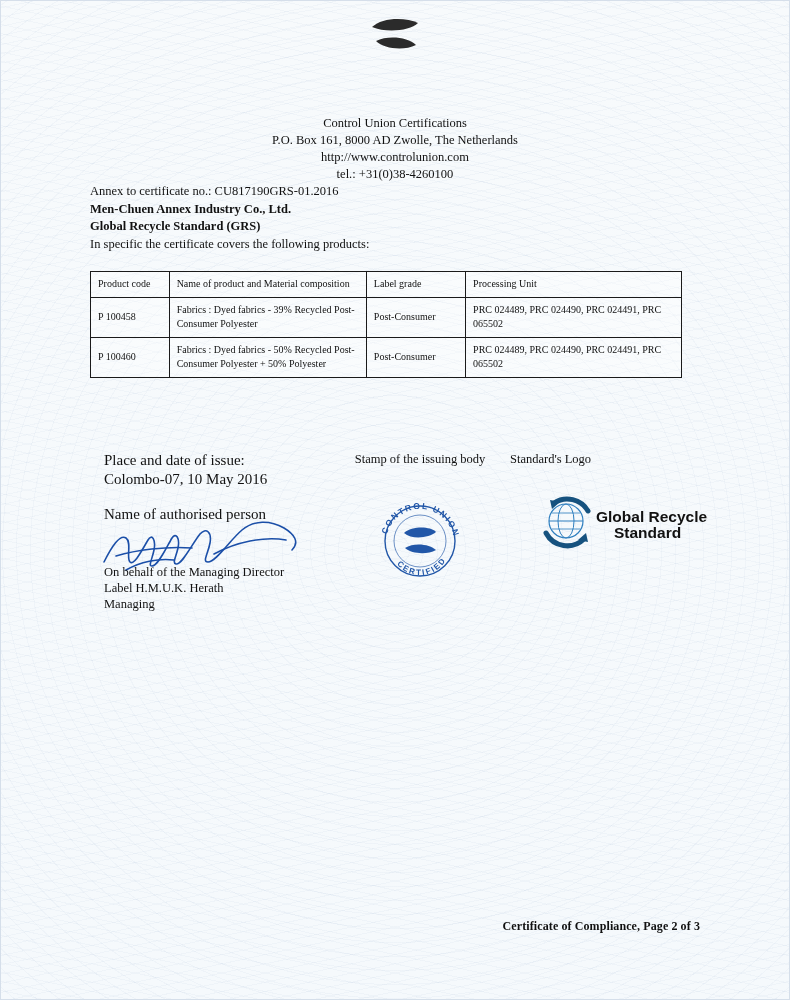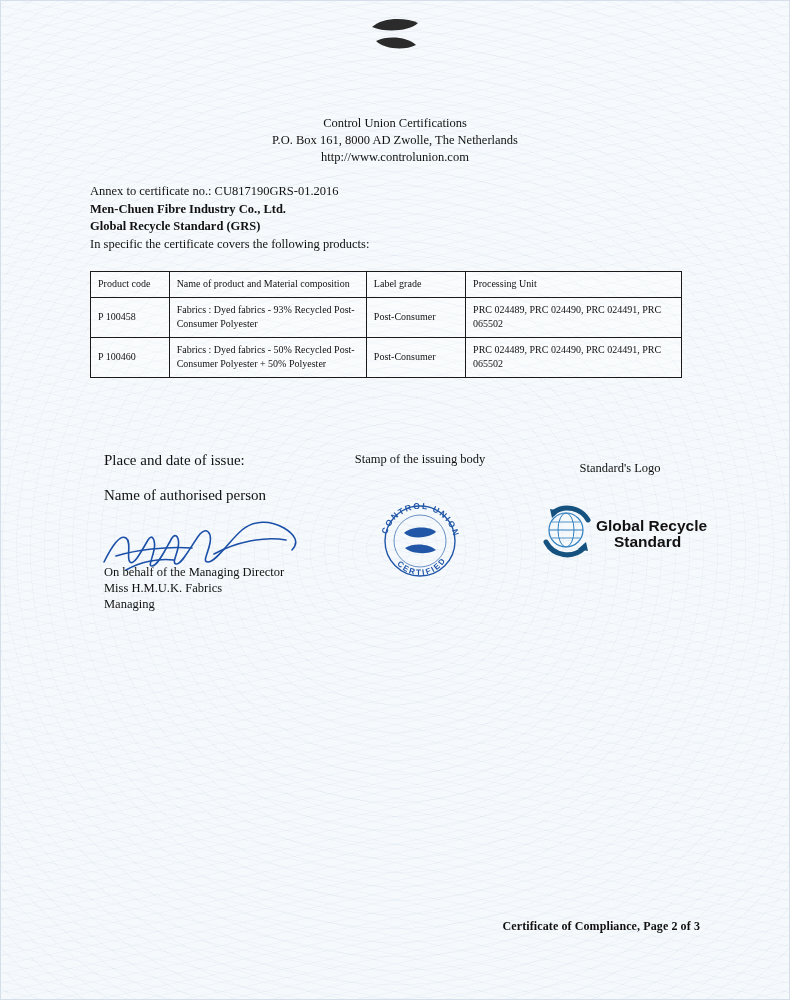--- a/index.html
+++ b/index.html
@@ -136,23 +136,23 @@
   }
   .stamp-mark {
     margin-top: 28px;
     display: flex;
     justify-content: center;
   }
 
   .col-logo {
     position: absolute;
     left: 510px;
-    top: 9px;
+    top: 0;
     width: 220px;
-    text-align: center;
+    text-align: left;
     font-size: 12.5px;
   }
   .grs-mark {
     margin-top: 26px;
     display: flex;
     justify-content: center;
     align-items: center;
   }
 
   .footer {
@@ -176,75 +176,77 @@
     <svg width="58" height="40" viewBox="0 0 58 40" aria-hidden="true">
       <path d="M6 13 C16 3, 40 3, 52 9 C44 17, 20 19, 6 13 Z" fill="#2b2b2b"></path>
       <path d="M10 27 C22 21, 42 23, 50 31 C38 37, 18 35, 10 27 Z" fill="#2b2b2b"></path>
     </svg>
   </div>
 
   <div class="header-block">
     <div>Control Union Certifications</div>
     <div>P.O. Box 161, 8000 AD Zwolle, The Netherlands</div>
     <div>http://www.controlunion.com</div>
+    <div>tel.: +31(0)38-4260100</div>
   </div>
 
   <div class="annex-block">
     <div>Annex to certificate no.: CU817190GRS-01.2016</div>
-    <div class="bold">Men-Chuen Fibre Industry Co., Ltd.</div>
+    <div class="bold">Men-Chuen Annex Industry Co., Ltd.</div>
     <div class="bold">Global Recycle Standard (GRS)</div>
     <div>In specific the certificate covers the following products:</div>
   </div>
 
   <table class="prod-table">
     <thead>
       <tr>
         <th class="c-code">Product code</th>
         <th class="c-name">Name of product and Material composition</th>
         <th class="c-grade">Label grade</th>
         <th class="c-unit">Processing Unit</th>
       </tr>
     </thead>
     <tbody>
       <tr>
         <td class="c-code mid">P 100458</td>
-        <td class="c-name">Fabrics : Dyed fabrics - 93% Recycled Post-Consumer Polyester</td>
+        <td class="c-name">Fabrics : Dyed fabrics - 39% Recycled Post-Consumer Polyester</td>
         <td class="c-grade mid">Post-Consumer</td>
         <td class="c-unit">PRC 024489, PRC 024490, PRC 024491, PRC 065502</td>
       </tr>
       <tr>
         <td class="c-code mid">P 100460</td>
         <td class="c-name">Fabrics : Dyed fabrics - 50% Recycled Post-Consumer Polyester + 50% Polyester</td>
         <td class="c-grade mid">Post-Consumer</td>
         <td class="c-unit">PRC 024489, PRC 024490, PRC 024491, PRC 065502</td>
       </tr>
     </tbody>
   </table>
 
   <div class="lower">
 
     <div class="col-place">
       <div>Place and date of issue:</div>
+      <div class="issue-date">Colombo-07, 10 May 2016</div>
       <div class="name-auth">Name of authorised person</div>
     </div>
 
     <div class="sig-wrap">
       <svg width="230" height="70" viewBox="0 0 230 70" aria-hidden="true">
         <g fill="none" stroke="#1b4fa8" stroke-width="1.6" stroke-linecap="round">
           <path d="M8 52 C16 36, 24 24, 30 28 C36 32, 30 48, 34 52 C38 56, 46 40, 52 30 C56 23, 60 30, 58 40 C56 50, 52 56, 56 56 C62 56, 70 38, 76 28 C80 22, 84 28, 82 38 C80 47, 76 53, 80 54 C86 55, 96 34, 104 24 C110 17, 116 22, 114 33 C112 44, 106 52, 112 52 C120 52, 134 30, 146 20 C158 10, 174 10, 188 18 C198 24, 204 32, 196 40"></path>
           <path d="M20 46 C40 40, 70 36, 96 38"></path>
           <path d="M30 60 C44 52, 62 48, 78 50"></path>
           <path d="M118 44 C140 32, 168 26, 190 30"></path>
         </g>
       </svg>
     </div>
 
     <div class="behalf">
       <div>On behalf of the Managing Director</div>
-      <div>Miss H.M.U.K. Fabrics</div>
+      <div>Label H.M.U.K. Herath</div>
       <div>Managing</div>
     </div>
 
     <div class="col-stamp">
       <div>Stamp of the issuing body</div>
       <div class="stamp-mark">
         <svg width="92" height="92" viewBox="0 0 92 92" aria-hidden="true">
           <defs>
             <path id="arcTop" d="M 12,48 A 34,34 0 0 1 80,48"></path>
             <path id="arcBot" d="M 16,50 A 30,30 0 0 0 76,50"></path>

